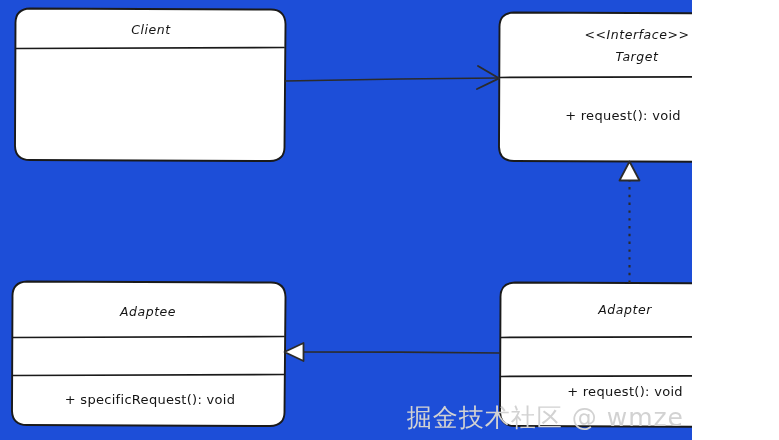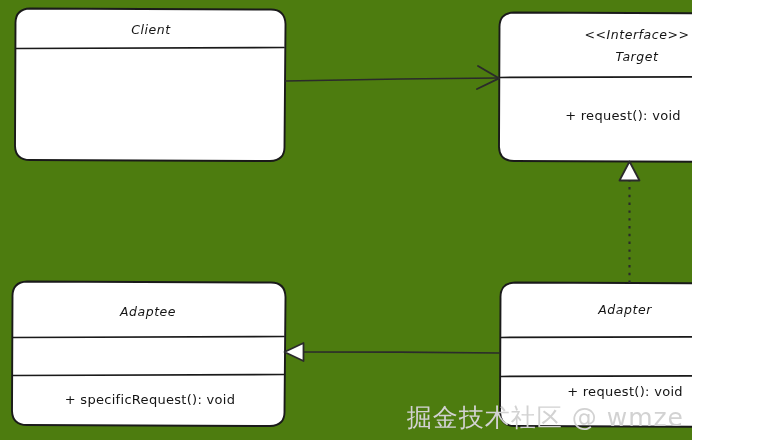--- a/index.html
+++ b/index.html
@@ -7,21 +7,21 @@
     padding: 0;
     background: #ffffff;
   }
   body {
     font-family: "DejaVu Sans", sans-serif;
   }
   #canvas {
     position: relative;
     width: 692px;
     height: 440px;
-    background: #4d7c0f;
+    background: #1d4ed8;
     overflow: hidden;
   }
   #diagram-svg {
     position: absolute;
     left: 0;
     top: 0;
     width: 779px;
     height: 440px;
   }
   .uml-box {

